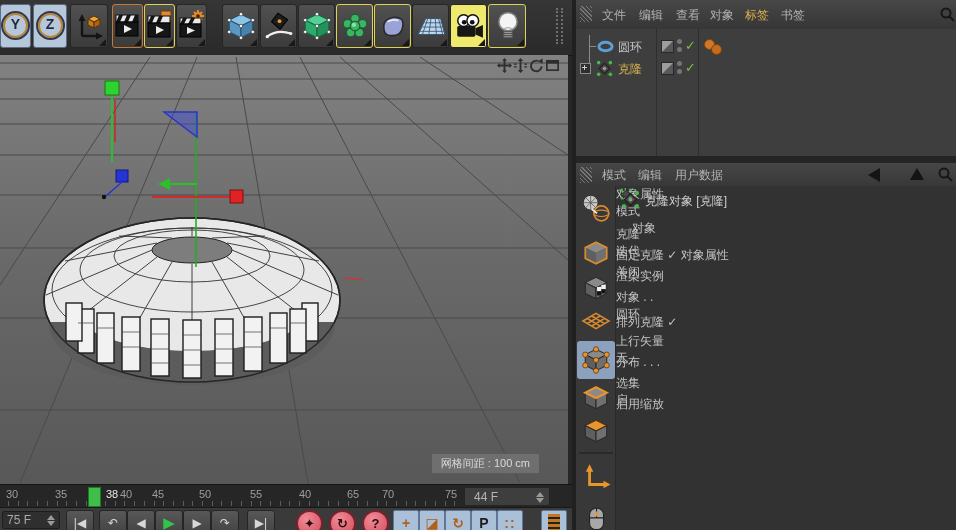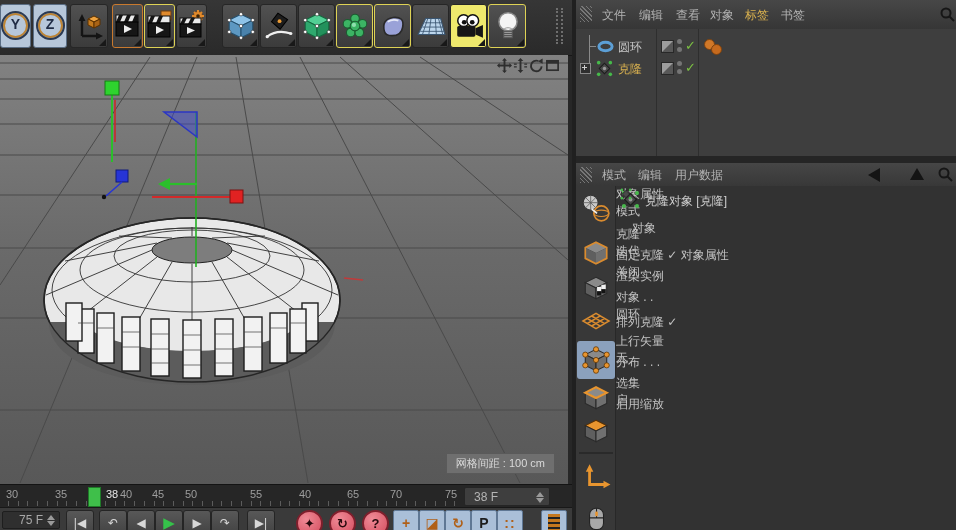--- a/index.html
+++ b/index.html
@@ -287,50 +287,50 @@
     </svg>
     <svg class="navic" style="left:529px;top:3px" viewBox="0 0 16 16">
       <path d="M13.5 9A5.7 5.7 0 1 1 10 3.2" fill="none" stroke="#2e2e2e" stroke-width="2"></path>
       <path d="M14.5 0.5 L14.5 6 L9.5 3.5 Z" fill="#2e2e2e"></path>
     </svg>
     <svg class="navic" style="left:545px;top:3px" viewBox="0 0 16 16">
       <rect x="2" y="3" width="12" height="10" fill="none" stroke="#2e2e2e" stroke-width="1.8"></rect>
       <rect x="2" y="3" width="12" height="3" fill="#2e2e2e"></rect>
     </svg>
 
-    <div class="vplabel" style="right:13px;bottom:10px">网格间距 : 100 cm</div>
+    <div class="vplabel" style="right:28px;bottom:10px">网格间距 : 100 cm</div>
   </div>
 
   
   <div class="ruler">
     <span class="rlabel" style="left:12px">30</span>
     <span class="rlabel" style="left:61px">35</span>
     <span class="rlabel" style="left:126px">40</span>
     <span class="rlabel" style="left:158px">45</span>
-    <span class="rlabel" style="left:191px">50</span>
+    <span class="rlabel" style="left:205px">50</span>
     <span class="rlabel" style="left:256px">55</span>
     <span class="rlabel" style="left:305px">40</span>
     <span class="rlabel" style="left:353px">65</span>
-    <span class="rlabel" style="left:396px">70</span>
+    <span class="rlabel" style="left:388px">70</span>
     <span class="rlabel" style="left:451px">75</span>
     <div class="ticks"></div>
     <div class="playhead"></div>
     <span class="rlabel" style="left:106px;color:#e6e6e6;transform:none">38</span>
     <div class="framebox">
-      <span>38 F</span>
+      <span>44 F</span>
       <span class="stepper">
           <i class="up"></i>
           <i class="dn"></i>
         </span>
     </div>
   </div>
 
   
   <div class="bbar">
-    <div class="field" style="position:absolute;left:2px;top:3px;width:58px;height:18px;line-height:17px;padding-left:16px">
+    <div class="field" style="position:absolute;left:2px;top:3px;width:58px;height:18px;line-height:17px;padding-left:4px">
       <span>75 F</span>
       <span class="stepper" style="right:3px;top:2px">
           <i class="up"></i>
           <i class="dn"></i>
         </span>
     </div>
     <div class="pbtn" style="left:66px">|◀</div>
     <div class="pbtn" style="left:99px">↶</div>
     <div class="pbtn" style="left:127px">◀</div>
     <div class="pbtn" style="left:155px;color:#35c24a;font-size:15px">▶</div>

